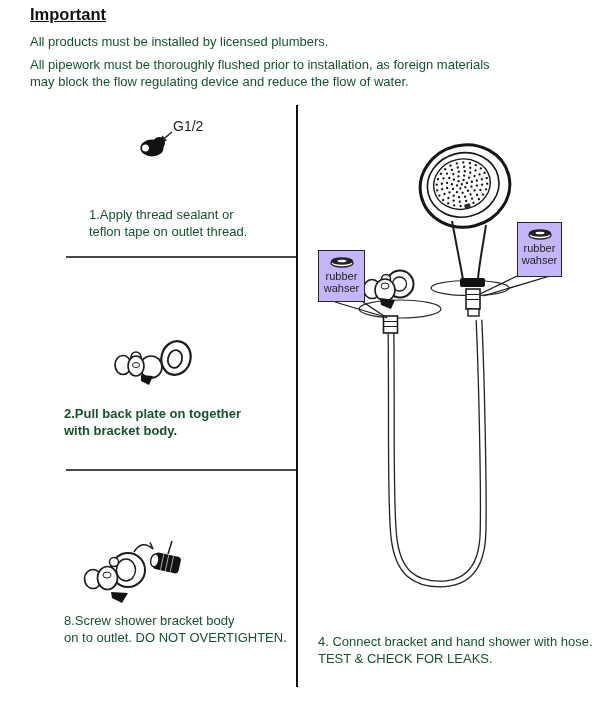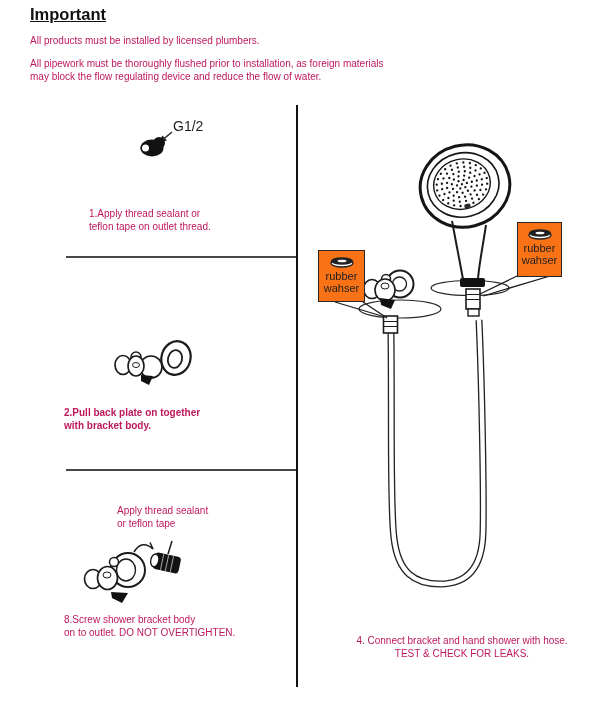--- a/index.html
+++ b/index.html
@@ -1,26 +1,26 @@
 <!DOCTYPE html>
 <html><head>
 <meta charset="utf-8">
 <style>
   * { margin:0; padding:0; box-sizing:border-box; }
   body { background:#fff; }
   #page {
     position:relative; width:610px; height:702px; background:#ffffff;
     font-family:"Liberation Sans", sans-serif; color:#1e1e1e; overflow:hidden;
   }
-  .txt { position:absolute; font-size:10px; line-height:1.3; white-space:pre-line; color:#be185d; }
+  .txt { position:absolute; font-size:13px; line-height:1.3; white-space:pre-line; color:#14532d; }
   .title { position:absolute; font-size:16.5px; font-weight:bold; color:#111; }
   .vrule { position:absolute; width:1.6px; background:#111; }
   .hrule { position:absolute; height:2px; background:#474747; }
   .callout {
-    position:absolute; border:1.6px solid #272727; background:#f97316;
+    position:absolute; border:1.6px solid #272727; background:#c4b5fd;
     display:flex; flex-direction:column; align-items:center; justify-content:flex-start;
     padding-top:5px; gap:2px; text-align:center;
   }
   .callout .lbl { font-size:11px; line-height:1.12; white-space:pre-line; color:#1e1e1e; }
   svg { position:absolute; overflow:visible; }
 </style>
 </head>
 <body>
 
 <div id="page">
@@ -53,22 +53,20 @@
       <ellipse cx="20" cy="32" rx="8" ry="9.5" stroke-width="1.7"></ellipse>
       <ellipse cx="33" cy="33" rx="8" ry="10" stroke-width="1.7"></ellipse>
       <ellipse cx="33" cy="32" rx="3.5" ry="2.5" stroke-width="1"></ellipse>
     </g>
     <polygon points="38,42 50,43 46,52 38,48" fill="#121212"></polygon>
   </svg>
   <div class="txt" style="left:64px; top:406px; width:225px;font-weight:bold;">2.Pull back plate on together
 with bracket body.</div>
   <div class="hrule" style="left:66px; top:469px; width:230px;"></div>
 
-  <div class="txt" style="left:117px; top:504px; width:160px;">Apply thread sealant
-or teflon tape</div>
   <svg style="left:73px; top:535px;" width="135" height="72" viewBox="0 0 135 72">
     <line x1="99" y1="6" x2="95" y2="19" stroke="#1c1c1c" stroke-width="1.5"></line>
     <g stroke="#1c1c1c" fill="#ffffff">
       <circle cx="55" cy="35" r="17" stroke-width="2"></circle>
       <ellipse cx="53" cy="35" rx="9.5" ry="11" stroke-width="1.4"></ellipse>
       <circle cx="41" cy="27" r="4.5" stroke-width="1.5"></circle>
       <ellipse cx="20" cy="44" rx="8.5" ry="9.5" stroke-width="1.7"></ellipse>
       <ellipse cx="34.5" cy="43" rx="10" ry="11.5" stroke-width="1.7"></ellipse>
       <ellipse cx="34" cy="40" rx="4" ry="3" stroke-width="1"></ellipse>
     </g>
@@ -228,16 +226,16 @@
   <div class="callout" style="left:517px; top:222px; width:45px; height:55px;">
     <svg style="position:static;" width="26" height="12" viewBox="0 0 26 12">
       <ellipse cx="13" cy="7" rx="11" ry="4" fill="#ffffff" stroke="#222222" stroke-width="1.3"></ellipse>
       <ellipse cx="13" cy="5" rx="11" ry="3.8" fill="#222222"></ellipse>
       <ellipse cx="13" cy="5" rx="4.5" ry="1.3" fill="#ffffff"></ellipse>
     </svg>
     <div class="lbl">rubber
 wahser</div>
   </div>
 
-  <div class="txt" style="left:318px; top:634px; width:288px;text-align:center;">4. Connect bracket and hand shower with hose.
+  <div class="txt" style="left:318px; top:634px; width:288px;">4. Connect bracket and hand shower with hose.
 TEST &amp; CHECK FOR LEAKS.</div>
 
 </div>
 
 </body></html>

